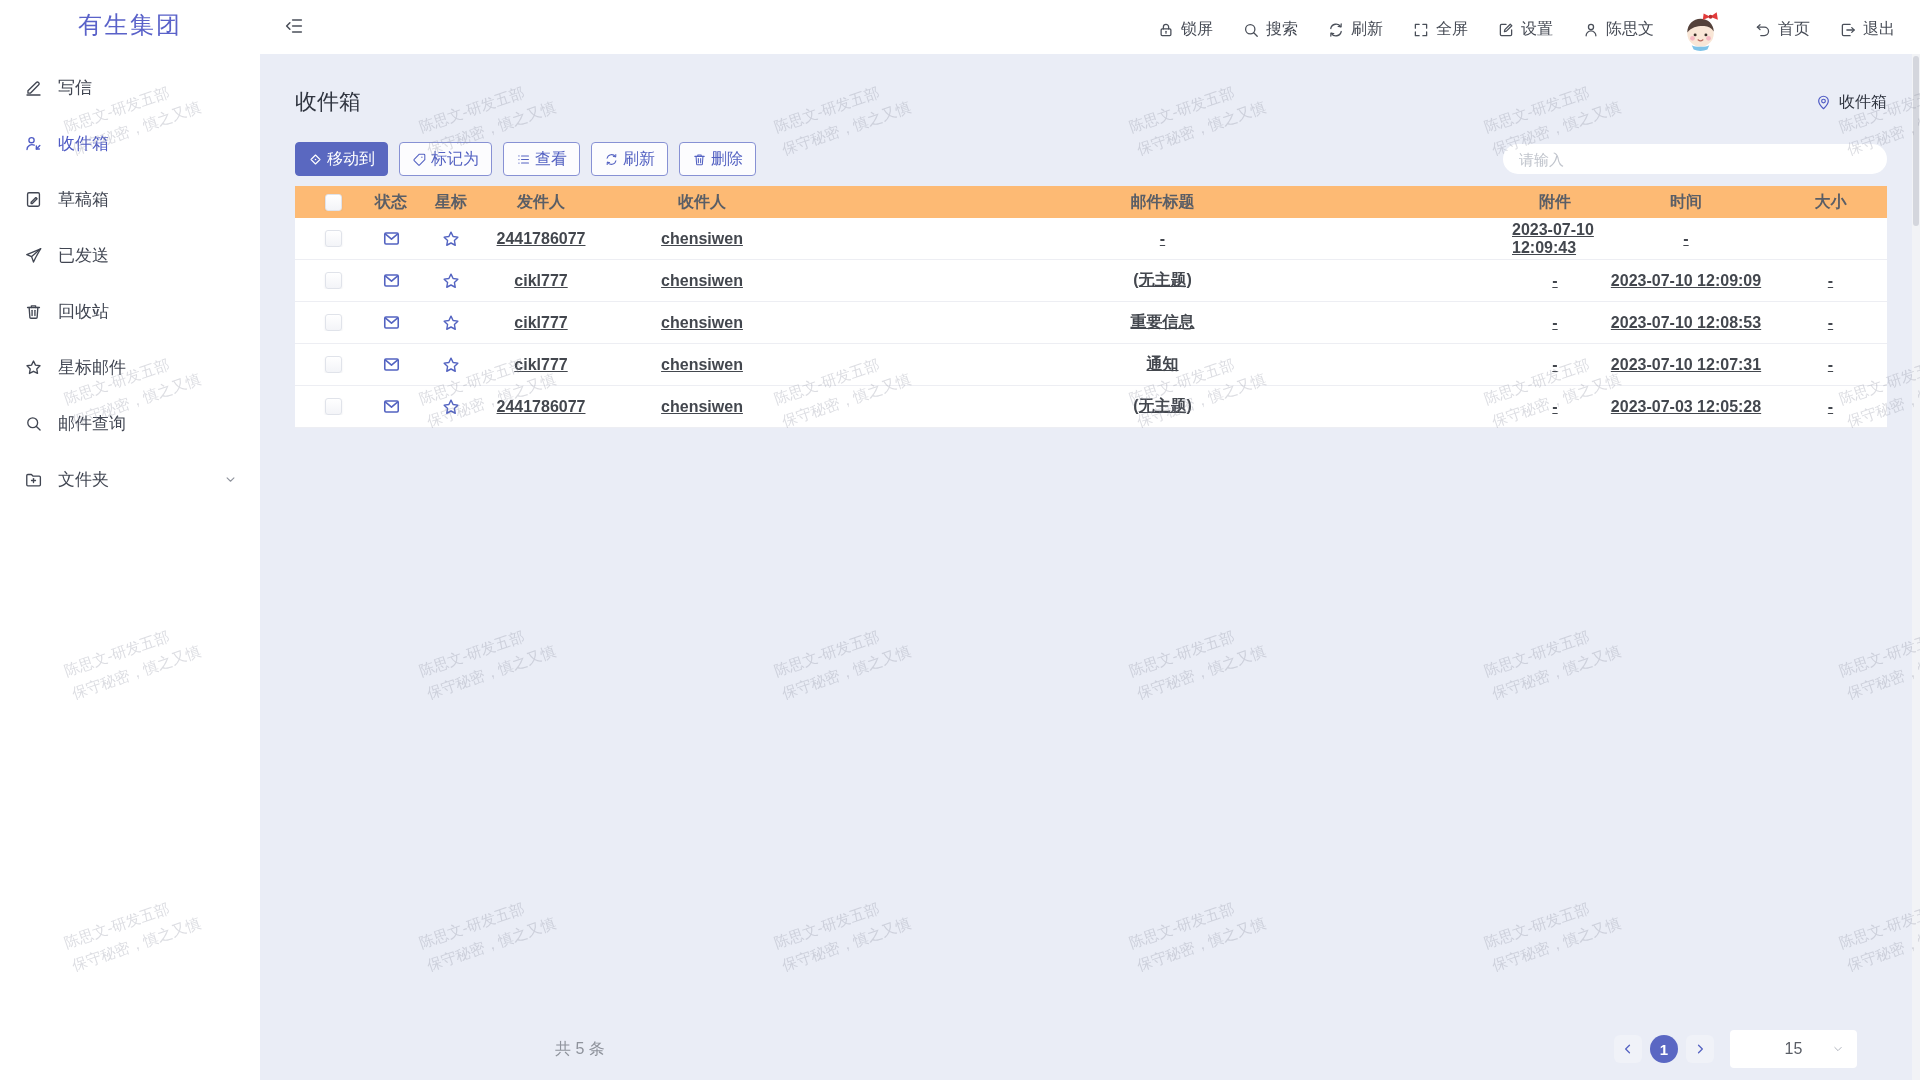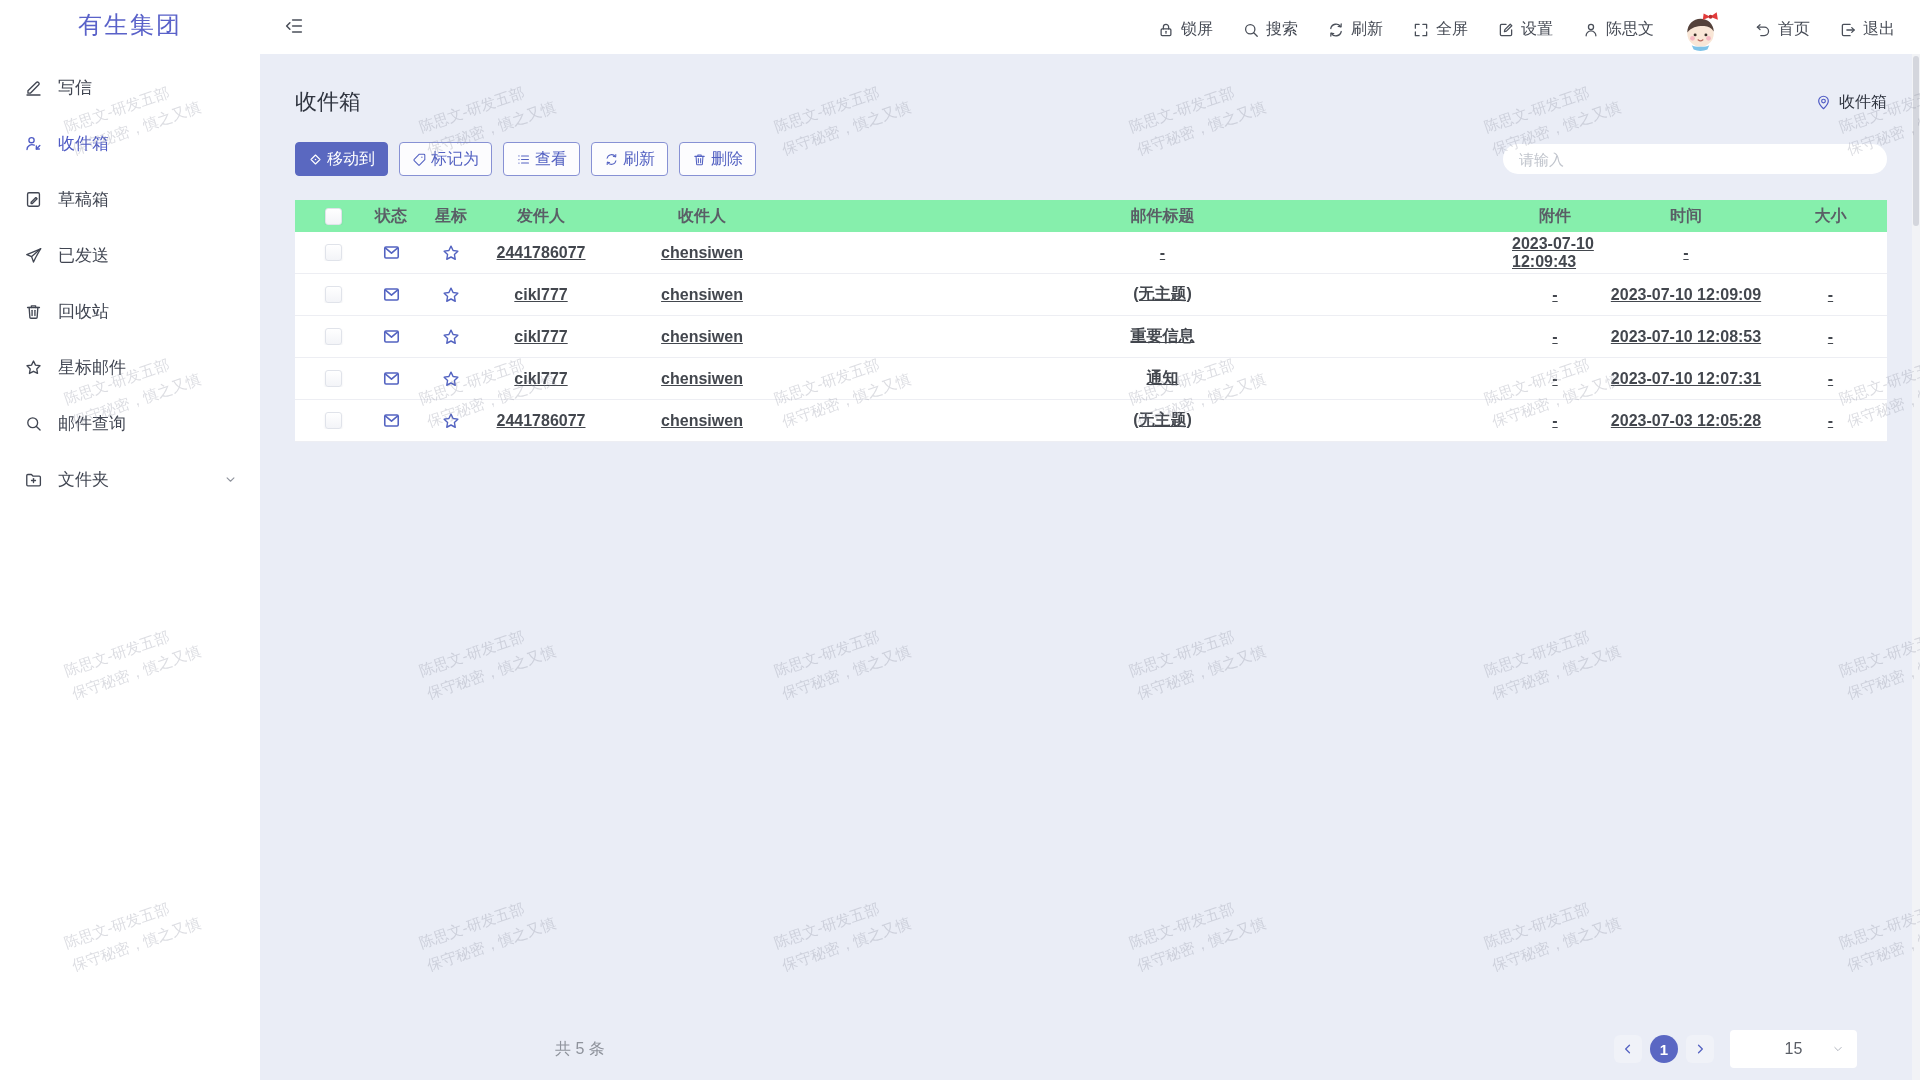--- a/index.html
+++ b/index.html
@@ -32,34 +32,34 @@
   .side-chevron { position:absolute; right:22px; width:15px; height:15px; color:#8f939c; }
 
   
   .content { position:absolute; left:260px; top:54px; width:1660px; height:1026px; background:#eaedf6;
              padding:30px 33px 0 35px; }
   .content-head { display:flex; justify-content:space-between; align-items:center; height:36px; margin-bottom:22px; }
   .page-title { font-size:22px; font-weight:400; color:#303540; }
   .breadcrumb { display:flex; align-items:center; gap:7px; font-size:16px; color:#303540; }
   .breadcrumb svg { width:17px; height:17px; color:#4f5bc5; }
 
-  .toolbar-row { display:flex; justify-content:space-between; align-items:center; height:34px; margin-bottom:24px; }
+  .toolbar-row { display:flex; justify-content:space-between; align-items:center; height:34px; margin-bottom:10px; }
   .btn-group { display:flex; align-items:center; }
   .btn { display:inline-flex; align-items:center; gap:4px; height:34px; padding:0 12px; border-radius:4px;
          font-size:16px; font-family:inherit; border:1px solid #8791d4; background:#fcfcfe; color:#5462c2;
          margin-right:11px; cursor:pointer; }
   .btn svg { width:15px; height:15px; }
   .btn.primary { background:#5a68c0; border-color:#5a68c0; color:#fff; }
   .search-input { width:384px; height:30px; border-radius:15px; border:none; background:#fff; padding:0 16px;
          font-size:15px; color:#303540; outline:none; font-family:inherit; }
   .search-input::placeholder { color:#c0c4cc; }
 
   
   .t-row { display:grid; grid-template-columns:76px 40px 80px 100px 222px 1fr 86px 176px 113px; align-items:center; }
-  .thead { height:32px; background:#86efac; font-weight:700; color:#5a5e66; font-size:16px; }
+  .thead { height:32px; background:#fdba74; font-weight:700; color:#5a5e66; font-size:16px; }
   .t-body .t-row { height:42px; background:#fff; border-bottom:1px solid #edeef3; font-weight:700; color:#43474e; font-size:16px;text-decoration:underline; }
   .t-cell { display:flex; justify-content:center; align-items:center; overflow:hidden; }
   .checkbox { width:17px; height:17px; border:1px solid #e0e3ea; border-radius:3px;
               background:linear-gradient(#ffffff,#f3f4f8); box-shadow:0 1px 2px rgba(60,64,90,.10); cursor:pointer; }
   .env-icon { width:19px; height:19px; color:#5363c1; }
   .row-star { width:20px; height:20px; color:#5363c1; cursor:pointer; }
 
   
   .footer { position:absolute; left:295px; right:33px; bottom:12px; height:38px;
             display:flex; justify-content:space-between; align-items:center;text-align:right; }

